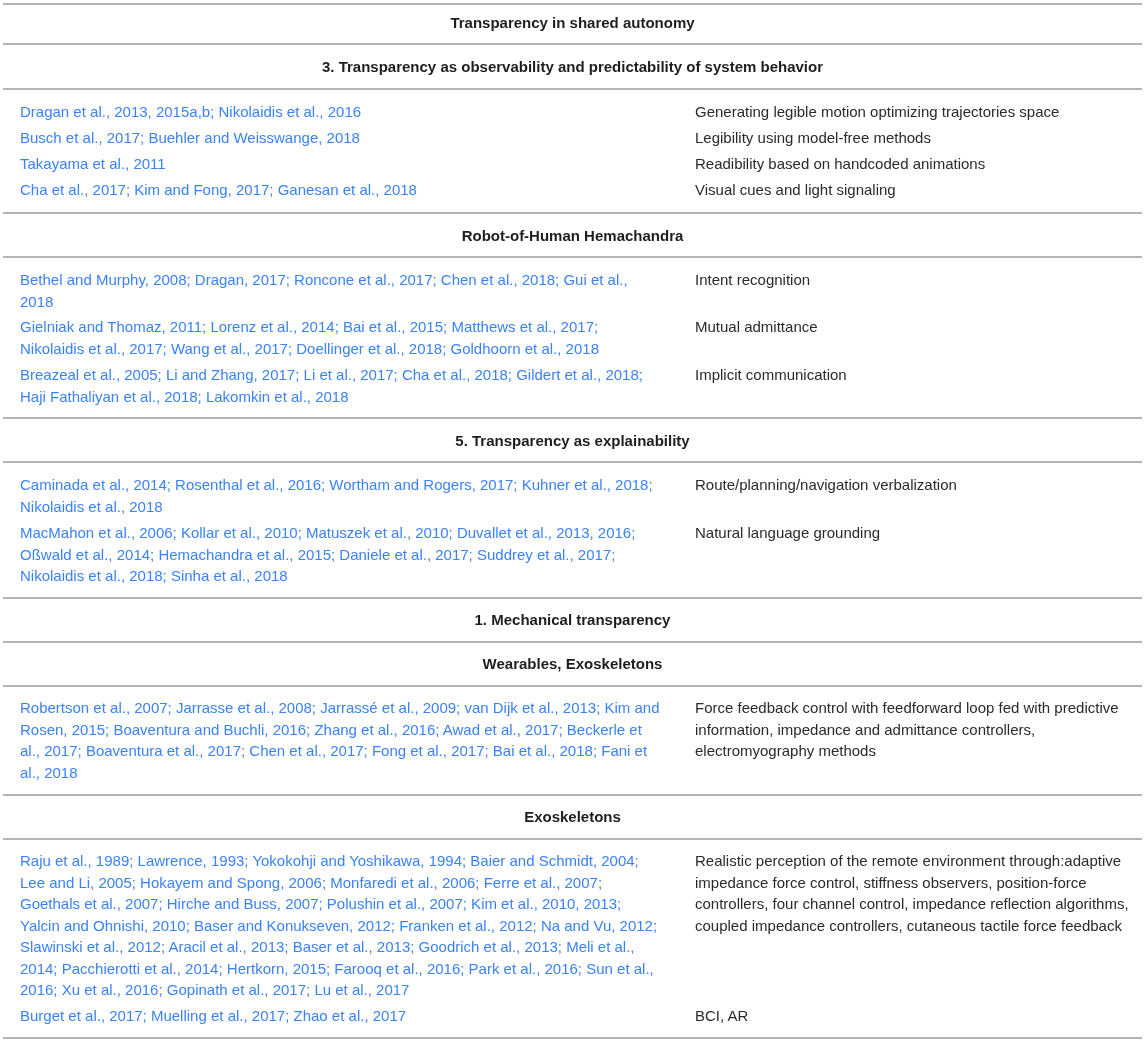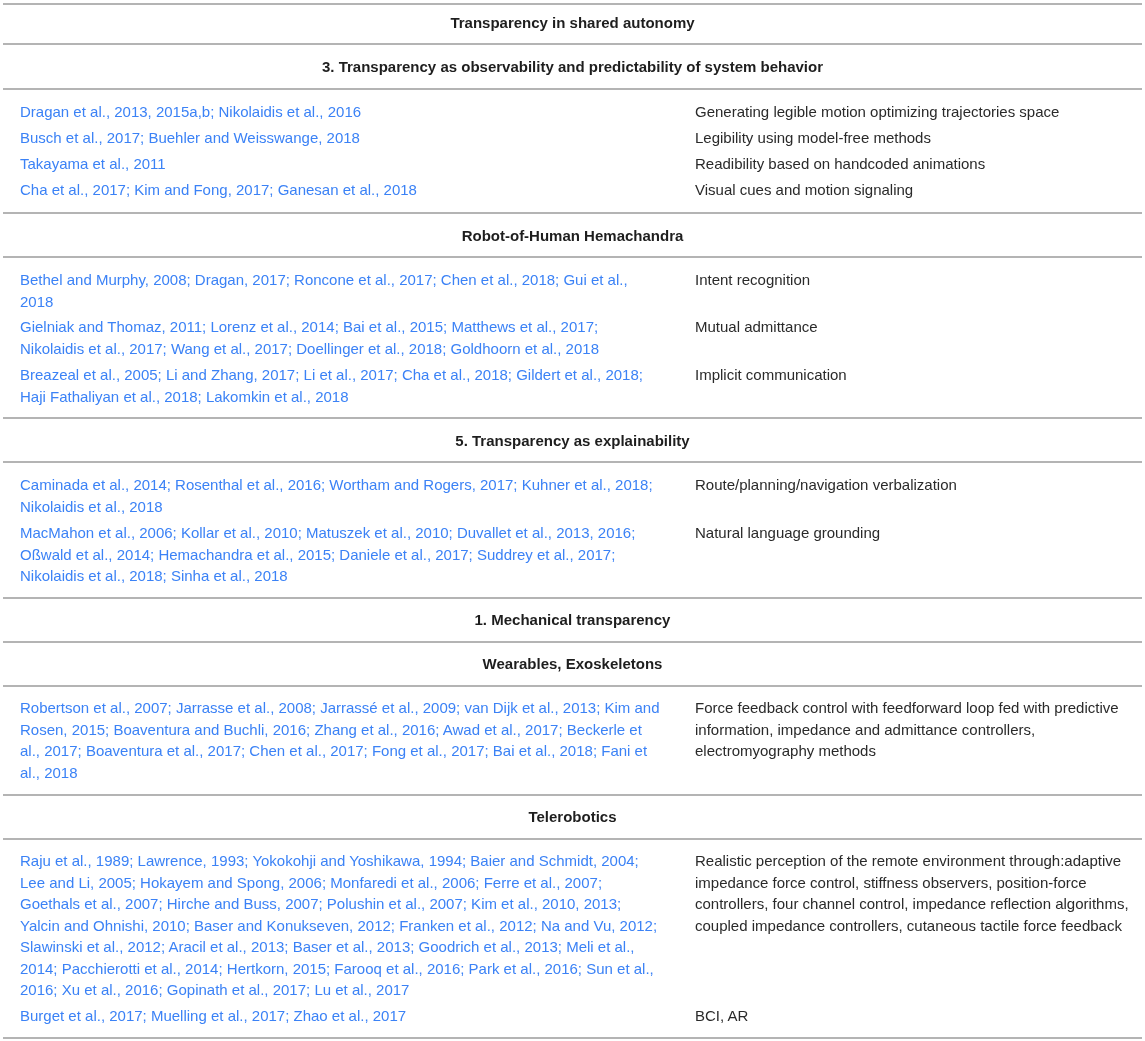--- a/index.html
+++ b/index.html
@@ -29,21 +29,21 @@
   <div class="row" style="top:127px">
     <div class="refs">Busch et al., 2017; Buehler and Weisswange, 2018</div>
     <div class="desc">Legibility using model-free methods</div>
   </div>
   <div class="row" style="top:153px">
     <div class="refs">Takayama et al., 2011</div>
     <div class="desc">Readibility based on handcoded animations</div>
   </div>
   <div class="row" style="top:179px">
     <div class="refs">Cha et al., 2017; Kim and Fong, 2017; Ganesan et al., 2018</div>
-    <div class="desc">Visual cues and motion signaling</div>
+    <div class="desc">Visual cues and light signaling</div>
   </div>
   <div class="rule" style="top:212px"></div>
 
   <div class="hdr" style="top:227px">Robot-of-Human Hemachandra</div>
   <div class="rule" style="top:256px"></div>
 
   <div class="row" style="top:269px">
     <div class="refs">Bethel and Murphy, 2008; Dragan, 2017; Roncone et al., 2017; Chen et al., 2018; Gui et al., 2018</div>
     <div class="desc">Intent recognition</div>
   </div>
@@ -75,21 +75,21 @@
 
   <div class="hdr" style="top:655px">Wearables, Exoskeletons</div>
   <div class="rule" style="top:685px"></div>
 
   <div class="row" style="top:697px">
     <div class="refs">Robertson et al., 2007; Jarrasse et al., 2008; Jarrassé et al., 2009; van Dijk et al., 2013; Kim and Rosen, 2015; Boaventura and Buchli, 2016; Zhang et al., 2016; Awad et al., 2017; Beckerle et al., 2017; Boaventura et al., 2017; Chen et al., 2017; Fong et al., 2017; Bai et al., 2018; Fani et al., 2018</div>
     <div class="desc">Force feedback control with feedforward loop fed with predictive information, impedance and admittance controllers, electromyography methods</div>
   </div>
   <div class="rule" style="top:794px"></div>
 
-  <div class="hdr" style="top:808px">Telerobotics</div>
+  <div class="hdr" style="top:808px">Exoskeletons</div>
   <div class="rule" style="top:838px"></div>
 
   <div class="row" style="top:850px">
     <div class="refs">Raju et al., 1989; Lawrence, 1993; Yokokohji and Yoshikawa, 1994; Baier and Schmidt, 2004; Lee and Li, 2005; Hokayem and Spong, 2006; Monfaredi et al., 2006; Ferre et al., 2007; Goethals et al., 2007; Hirche and Buss, 2007; Polushin et al., 2007; Kim et al., 2010, 2013; Yalcin and Ohnishi, 2010; Baser and Konukseven, 2012; Franken et al., 2012; Na and Vu, 2012; Slawinski et al., 2012; Aracil et al., 2013; Baser et al., 2013; Goodrich et al., 2013; Meli et al., 2014; Pacchierotti et al., 2014; Hertkorn, 2015; Farooq et al., 2016; Park et al., 2016; Sun et al., 2016; Xu et al., 2016; Gopinath et al., 2017; Lu et al., 2017</div>
     <div class="desc">Realistic perception of the remote environment through:adaptive impedance force control, stiffness observers, position-force controllers, four channel control, impedance reflection algorithms, coupled impedance controllers, cutaneous tactile force feedback</div>
   </div>
   <div class="row" style="top:1005px">
     <div class="refs">Burget et al., 2017; Muelling et al., 2017; Zhao et al., 2017</div>
     <div class="desc">BCI, AR</div>
   </div>

